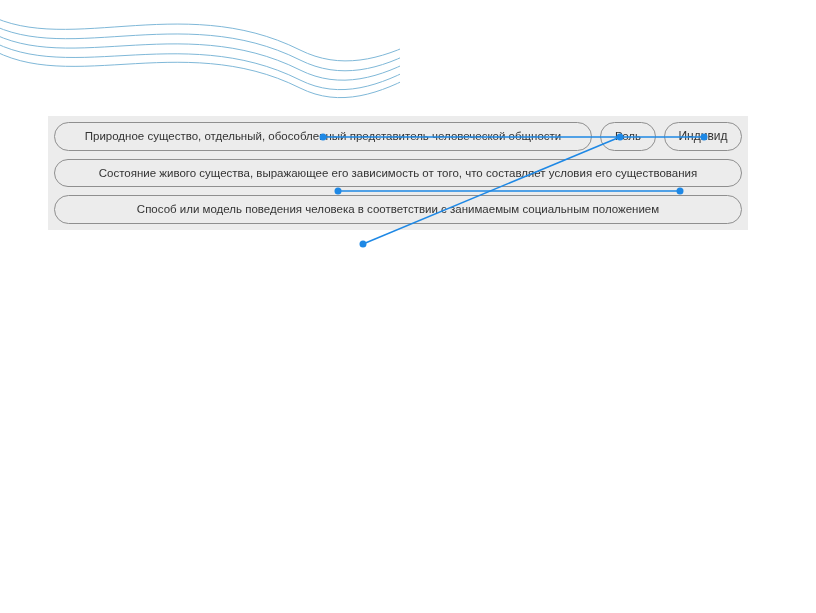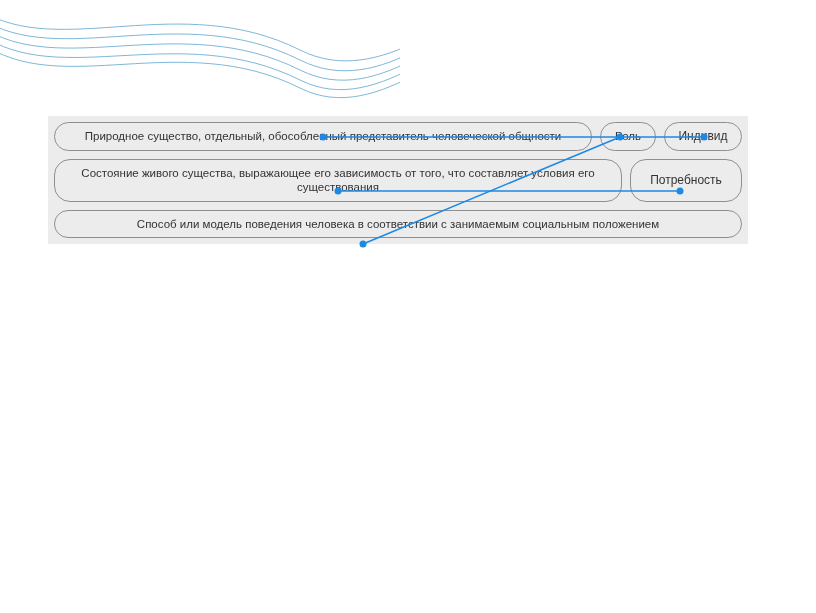--- a/index.html
+++ b/index.html
@@ -77,21 +77,20 @@
 <div class="panel">
 
   <div class="row">
     <div class="pill def-wide">Природное существо, отдельный, обособленный представитель человеческой общности</div>
     <div class="pill term-sm">Роль</div>
     <div class="pill term-md">Индивид</div>
   </div>
 
   <div class="row">
     <div class="pill def-wide">Состояние живого существа, выражающее его зависимость от того, что составляет условия его существования</div>
-    <div class="pill term-lg">Потребность</div>
   </div>
 
   <div class="row">
     <div class="pill def-wide">Способ или модель поведения человека в соответствии с занимаемым социальным положением</div>
   </div>
 
 </div>
 
 <svg class="overlay-svg" viewBox="0 0 700 160">
 

